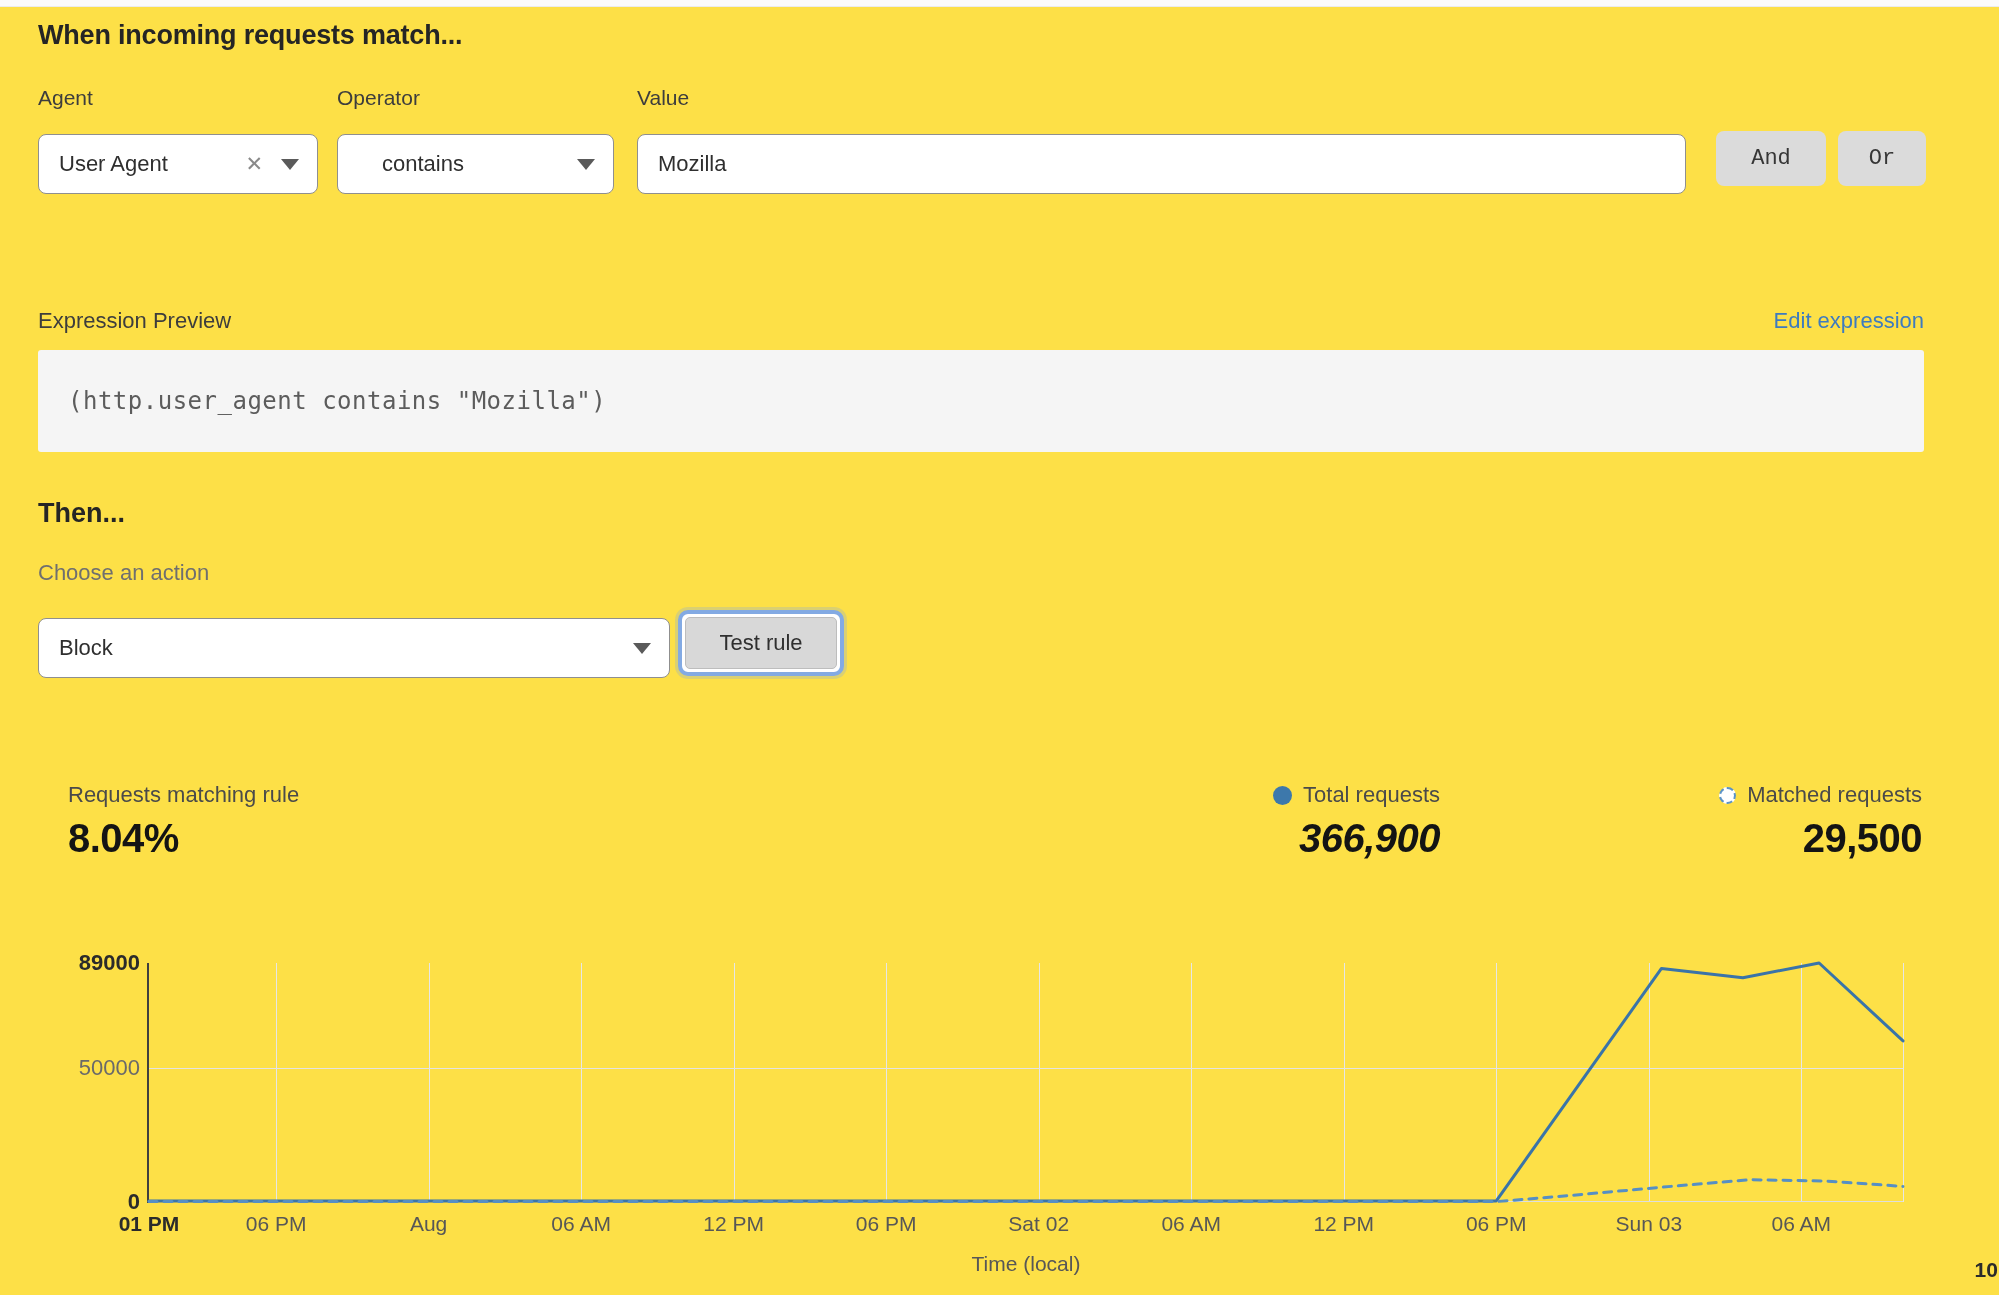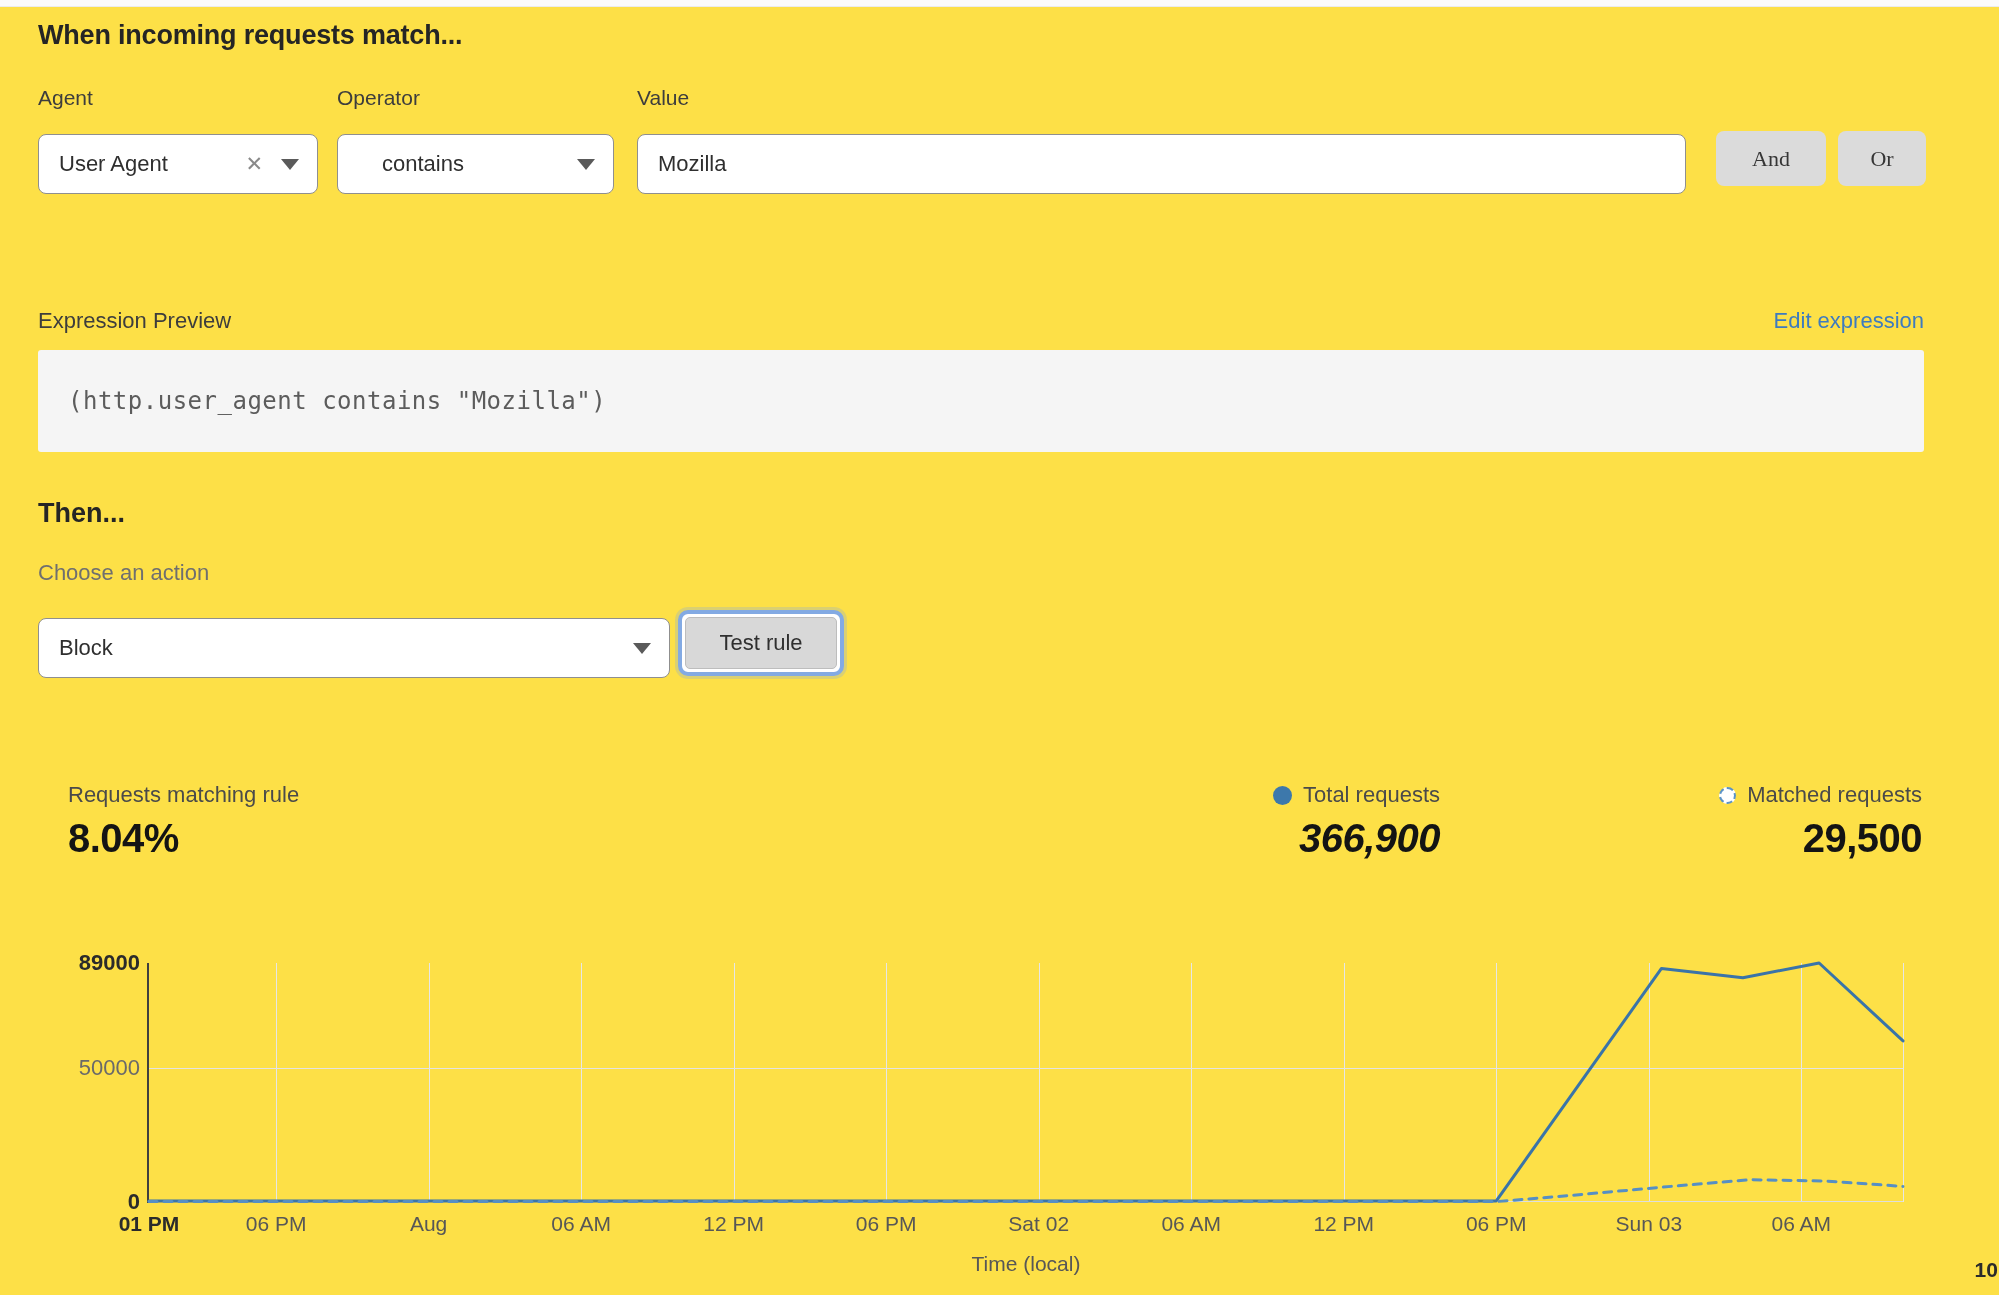--- a/index.html
+++ b/index.html
@@ -18,21 +18,21 @@
     border:1px solid #8f8f8f; border-radius:8px; display:flex; align-items:center;text-align:right; }
   .control .txt { font-size:22px; color:#2f2f2f; padding-left:20px; }
   .caret { width:0; height:0; border-left:9px solid transparent; border-right:9px solid transparent;
     border-top:11px solid #5a5a5a; margin-left:auto; margin-right:18px; }
   .clear-x { margin-left:auto; font-size:21px; color:#8a8a8a; padding:0 4px; cursor:pointer; }
   .clear-x + .caret { margin-left:14px; }
   input.text-input { position:absolute; top:134px; height:60px; background:#fff;
     border:1px solid #8f8f8f; border-radius:8px; font-size:22px; color:#2f2f2f;
     padding-left:20px; font-family:"Liberation Sans", sans-serif; outline:none; }
   .gray-btn { position:absolute; top:131px; height:55px; background:#dbdbdb; border:none;
-    border-radius:8px; font-size:22px; color:#363636; font-family:Liberation Serif, serif; cursor:pointer; }
+    border-radius:8px; font-size:22px; color:#363636; font-family:Liberation Mono, monospace; cursor:pointer; }
 
   .section-label { position:absolute; font-size:22px; color:#3d3d3d; }
   .link { position:absolute; font-size:22px; color:#3e7bbf; cursor:pointer; text-decoration:none; }
   .code-block { position:absolute; left:38px; top:350px; width:1886px; height:102px;
     background:#f5f5f5; border-radius:3px; display:flex; align-items:center; }
   .code-block code { font-family:"DejaVu Sans Mono", monospace; font-size:24px;
     color:#5c5c5c; padding-left:30px; letter-spacing:0.5px; }
 
   .h2 { position:absolute; left:38px; font-size:27px; font-weight:700; color:#252525; }
   .muted { color:#6f6f6f; }

